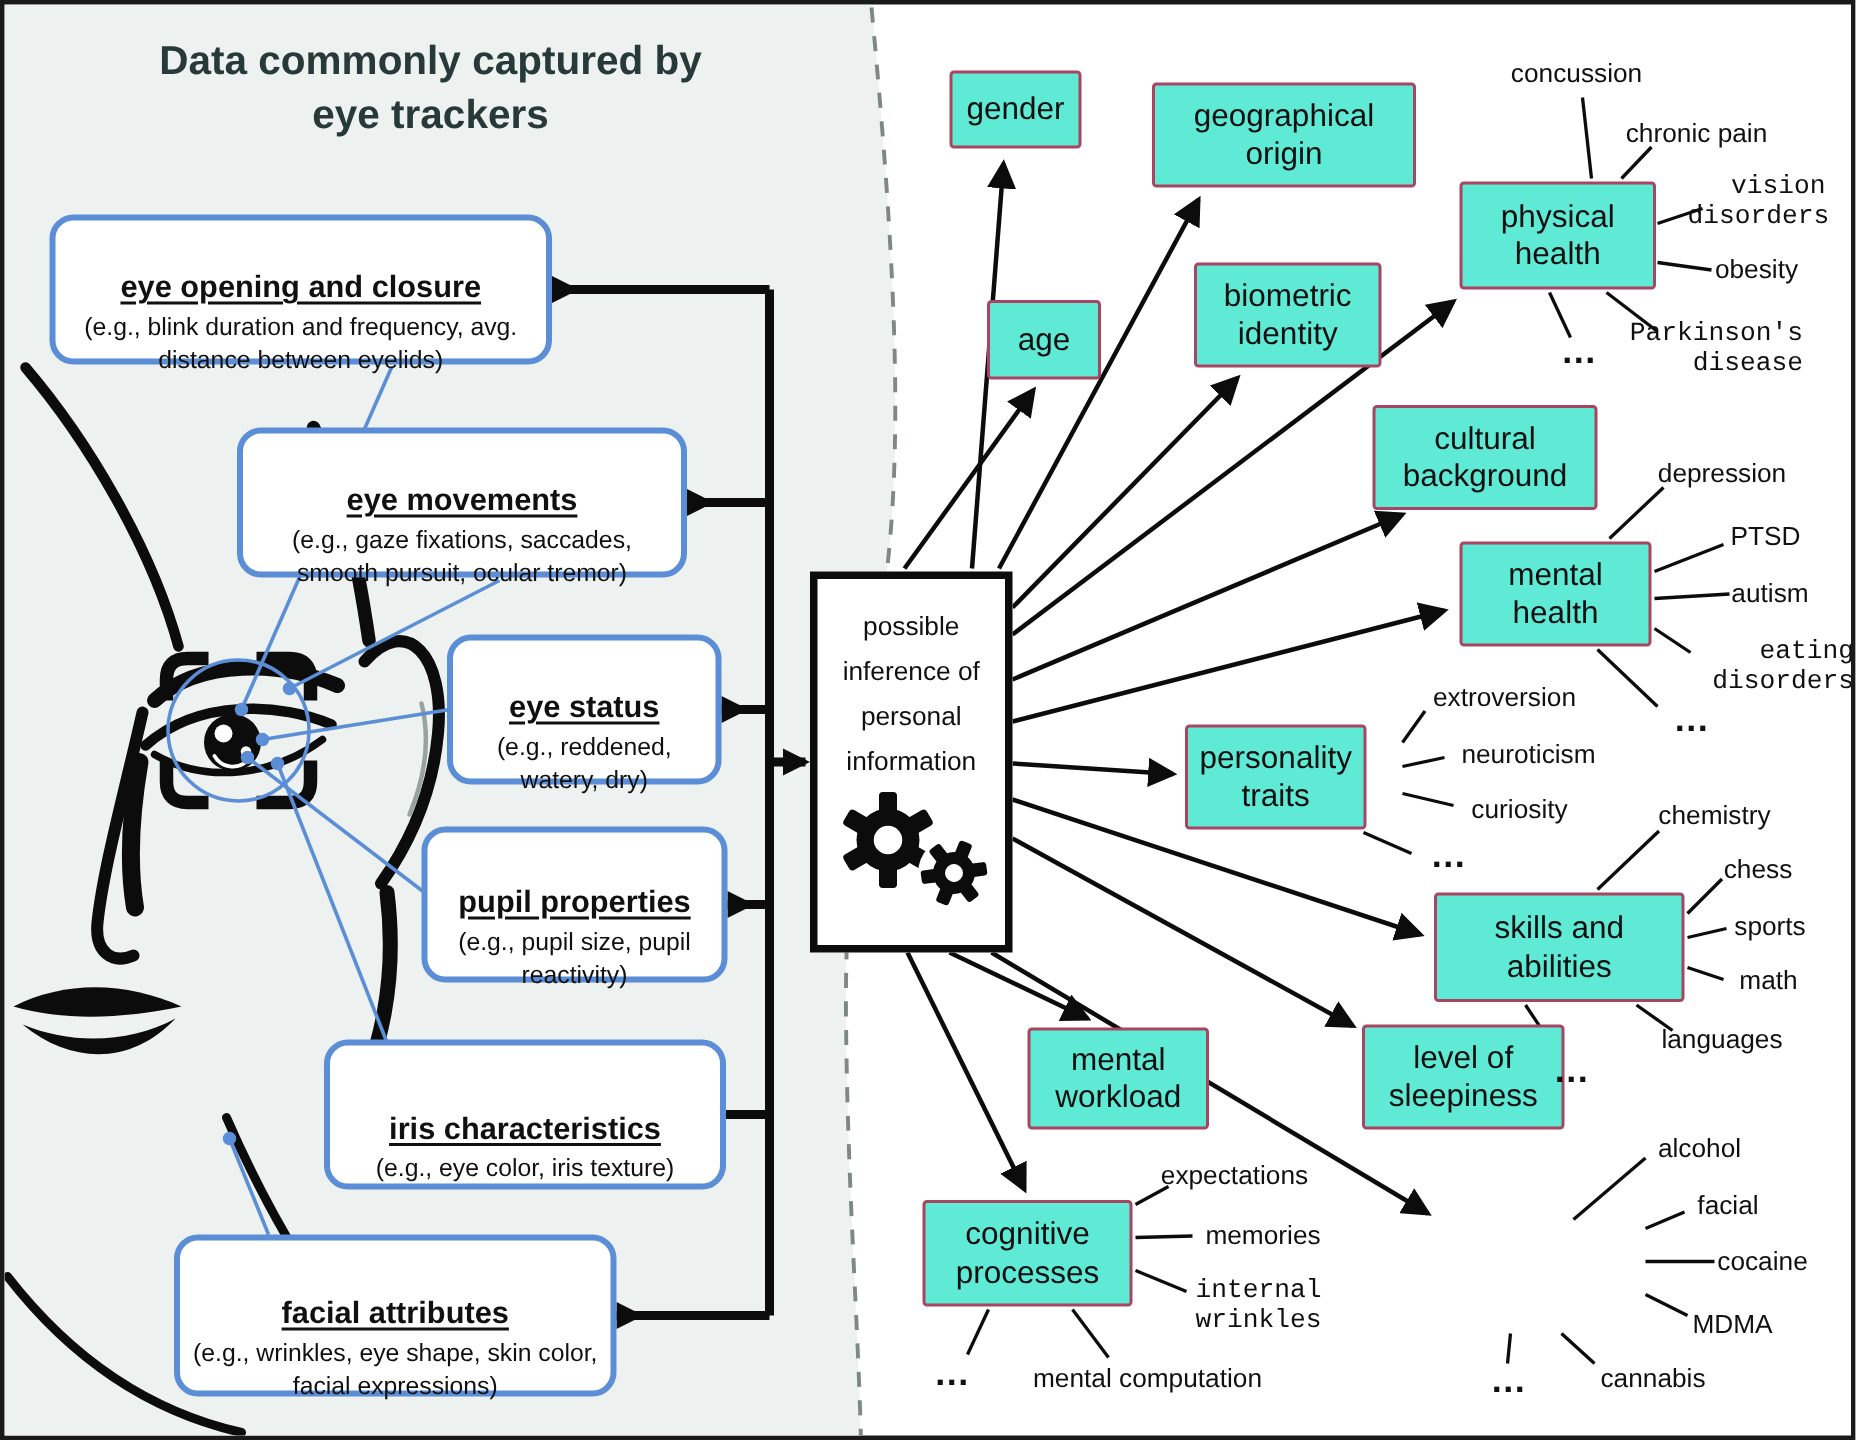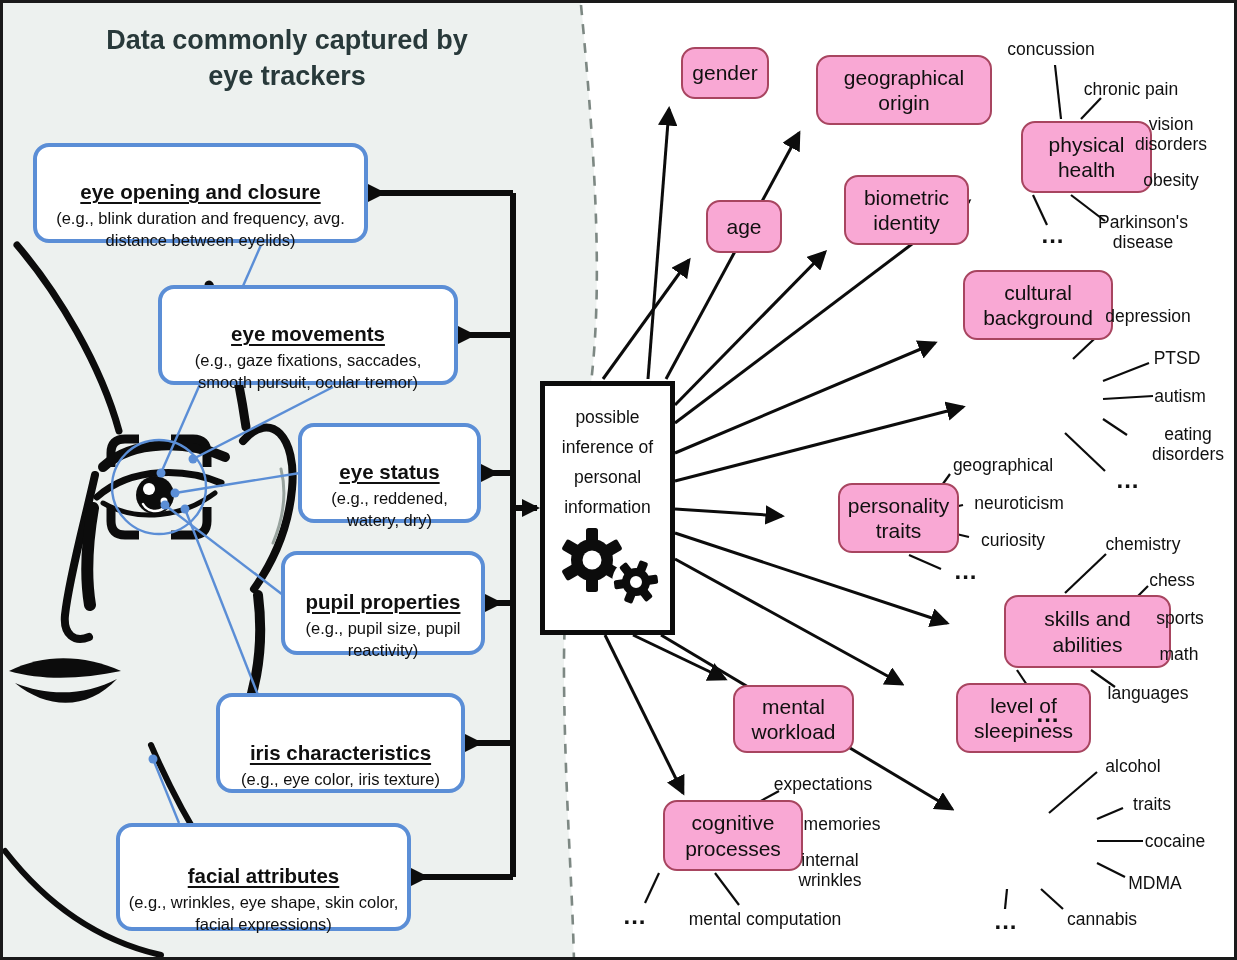--- a/index.html
+++ b/index.html
@@ -22,29 +22,29 @@
   .bluebox .h{font-weight:bold;font-size:20.5px;text-decoration:underline;text-decoration-thickness:2px;text-underline-offset:3px;margin-bottom:4px;margin-top:45px;}
   .bluebox .d{font-size:16.5px;line-height:1.28;}
   .centerbox{
     position:absolute;left:537px;top:378px;width:135px;height:254px;z-index:2;
     background:#ffffff;border:5px solid #0c0c0c;
     display:flex;flex-direction:column;align-items:center;padding-top:16px;
     text-align:center;font-size:17.5px;line-height:1.72;
   }
   .centerbox .gears{margin-top:2px;}
   .pinkbox{
-    position:absolute;z-index:2;background:#f9a8d4;border:2.5px solid #a84560;border-radius:14px;
+    position:absolute;z-index:2;background:#5eead4;border:2.5px solid #a84560;border-radius:3px;
     display:flex;align-items:center;justify-content:center;text-align:center;
-    font-size:21px;line-height:1.2;padding:2px 5px;margin-left:48px;
+    font-size:21px;line-height:1.2;padding:2px 5px;
   }
   .leaf{
     position:absolute;z-index:2;transform:translate(-50%,-50%);
     font-size:17.5px;white-space:nowrap;
   }
-  .leaf.wrap{white-space:normal;text-align:center;line-height:1.12;}
+  .leaf.wrap{white-space:normal;text-align:right;line-height:1.12;font-family:Liberation Mono, monospace;}
   .leaf.dots{font-size:24px;font-weight:bold;letter-spacing:1px;}
 </style>
 </head>
 <body>
 
 <div id="canvas">
 
   <svg id="wires" width="1237" height="960" viewBox="0 0 1237 960">
     <defs>
       <marker id="arrow" viewBox="0 0 10 10" refX="8.5" refY="5" markerWidth="6.5" markerHeight="6.5" orient="auto">
@@ -189,21 +189,21 @@
     <div class="d">(e.g., gaze fixations, saccades, smooth pursuit, ocular tremor)</div>
   </div>
   <div class="bluebox" style="left:295px;top:420px;width:183px;height:100px">
     <div class="h">eye status</div>
     <div class="d">(e.g., reddened, watery, dry)</div>
   </div>
   <div class="bluebox" style="left:278px;top:548px;width:204px;height:104px">
     <div class="h">pupil properties</div>
     <div class="d">(e.g., pupil size, pupil reactivity)</div>
   </div>
-  <div class="bluebox" style="left:213px;top:690px;width:249px;height:100px">
+  <div class="bluebox" style="left:213px;top:690px;width:268px;height:100px">
     <div class="h">iris characteristics</div>
     <div class="d">(e.g., eye color, iris texture)</div>
   </div>
   <div class="bluebox" style="left:113px;top:820px;width:295px;height:108px">
     <div class="h">facial attributes</div>
     <div class="d">(e.g., wrinkles, eye shape, skin color, facial expressions)</div>
   </div>
 
   <div class="centerbox">
     <div>possible inference of personal information</div>
@@ -237,57 +237,58 @@
       </g>
     </svg>
   </div>
 
   <div class="pinkbox" style="left:630px;top:44px;width:88px;height:52px">gender</div>
   <div class="pinkbox" style="left:765px;top:52px;width:176px;height:70px">geographical origin</div>
   <div class="pinkbox" style="left:655px;top:197px;width:76px;height:53px">age</div>
   <div class="pinkbox" style="left:793px;top:172px;width:125px;height:70px">biometric identity</div>
   <div class="pinkbox" style="left:970px;top:118px;width:131px;height:72px">physical health</div>
   <div class="pinkbox" style="left:912px;top:267px;width:150px;height:70px">cultural background</div>
+  <div class="pinkbox" style="left:970px;top:358px;width:128px;height:70px">mental health</div>
   <div class="pinkbox" style="left:787px;top:480px;width:121px;height:70px">personality traits</div>
   <div class="pinkbox" style="left:953px;top:592px;width:167px;height:73px">skills and abilities</div>
   <div class="pinkbox" style="left:682px;top:682px;width:121px;height:68px">mental workload</div>
   <div class="pinkbox" style="left:905px;top:680px;width:135px;height:70px">level of sleepiness</div>
   <div class="pinkbox" style="left:612px;top:797px;width:140px;height:71px">cognitive processes</div>
 
   <div class="leaf" style="left:1048px;top:46px">concussion</div>
   <div class="leaf" style="left:1128px;top:86px">chronic pain</div>
   <div class="leaf wrap" style="left:1168px;top:132px;width:92px">vision disorders</div>
   <div class="leaf" style="left:1168px;top:177px">obesity</div>
   <div class="leaf wrap" style="left:1140px;top:230px;width:118px">Parkinson's disease</div>
   <div class="leaf dots" style="left:1050px;top:232px">...</div>
 
   <div class="leaf" style="left:1145px;top:313px">depression</div>
   <div class="leaf" style="left:1174px;top:355px">PTSD</div>
   <div class="leaf" style="left:1177px;top:393px">autism</div>
   <div class="leaf wrap" style="left:1185px;top:442px;width:96px">eating disorders</div>
   <div class="leaf dots" style="left:1125px;top:477px">...</div>
 
-  <div class="leaf" style="left:1000px;top:462px">geographical</div>
+  <div class="leaf" style="left:1000px;top:462px">extroversion</div>
   <div class="leaf" style="left:1016px;top:500px">neuroticism</div>
   <div class="leaf" style="left:1010px;top:537px">curiosity</div>
   <div class="leaf dots" style="left:963px;top:568px">...</div>
 
   <div class="leaf" style="left:1140px;top:541px">chemistry</div>
   <div class="leaf" style="left:1169px;top:577px">chess</div>
   <div class="leaf" style="left:1177px;top:615px">sports</div>
   <div class="leaf" style="left:1176px;top:651px">math</div>
   <div class="leaf" style="left:1145px;top:690px">languages</div>
   <div class="leaf dots" style="left:1045px;top:711px">...</div>
 
   <div class="leaf" style="left:820px;top:781px">expectations</div>
   <div class="leaf" style="left:839px;top:821px">memories</div>
   <div class="leaf wrap" style="left:827px;top:868px;width:102px">internal wrinkles</div>
   <div class="leaf" style="left:762px;top:916px">mental computation</div>
   <div class="leaf dots" style="left:632px;top:913px">...</div>
 
   <div class="leaf" style="left:1130px;top:763px">alcohol</div>
-  <div class="leaf" style="left:1149px;top:801px">traits</div>
+  <div class="leaf" style="left:1149px;top:801px">facial</div>
   <div class="leaf" style="left:1172px;top:838px">cocaine</div>
   <div class="leaf" style="left:1152px;top:880px">MDMA</div>
   <div class="leaf" style="left:1099px;top:916px">cannabis</div>
   <div class="leaf dots" style="left:1003px;top:918px">...</div>
 
 </div>
 
 </body></html>

